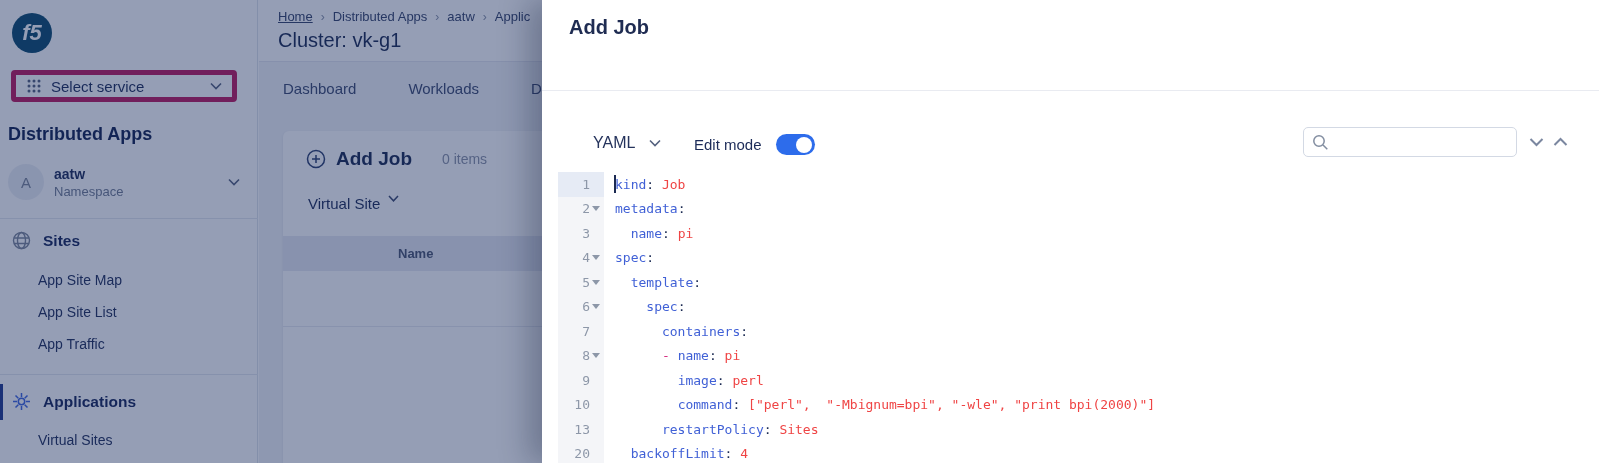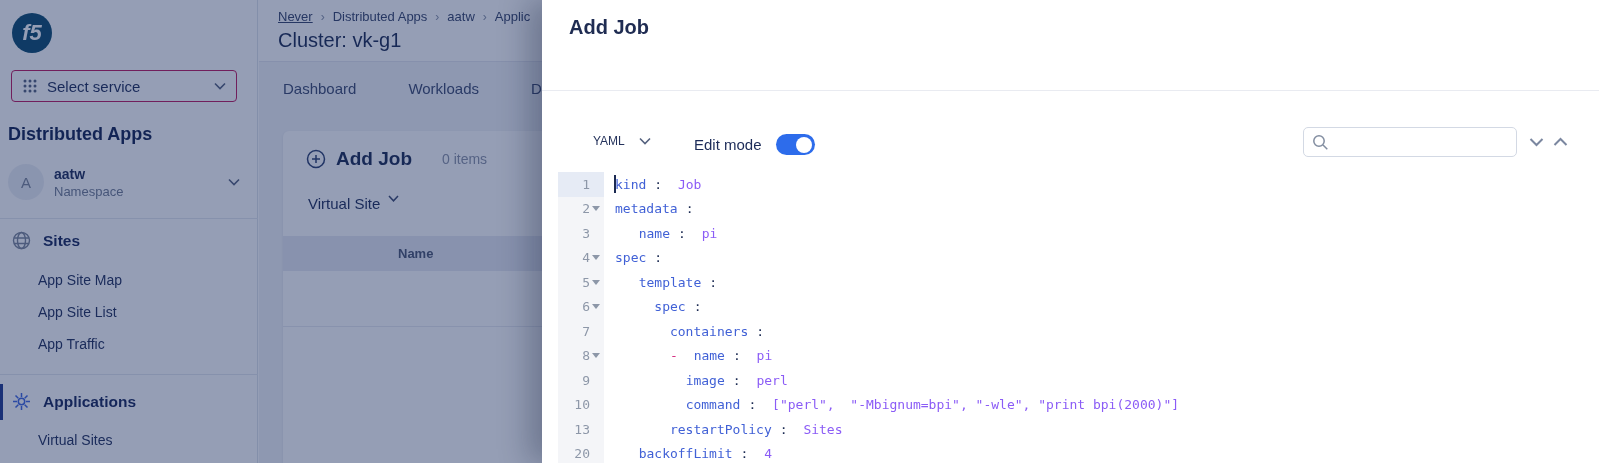--- a/index.html
+++ b/index.html
@@ -3,21 +3,21 @@
 <meta charset="utf-8">
 <style>
   * { margin:0; padding:0; box-sizing:border-box; }
   html,body { width:1599px; height:463px; overflow:hidden; }
   body { font-family:"Liberation Sans", sans-serif; background:#fff; }
   #app { position:relative; width:1599px; height:463px; overflow:hidden; background:#fff; }
 
   
   .sidebar { position:absolute; left:0; top:0; width:258px; height:463px; background:#fff; border-right:1px solid #dfe3ec; }
   .logo { position:absolute; left:12px; top:13px; width:40px; height:40px; border-radius:50%; background:#0c4a6e; color:#fff; font-weight:700; font-style:italic; font-size:22px; display:flex; align-items:center; justify-content:center; }
-  .service-select { position:absolute; left:11px; top:70px; width:226px; height:32px; border:1px solid #be185d; border-radius:4px; display:flex; align-items:center; padding:0 10px; gap:9px; background:#fff; }
+  .service-select { position:absolute; left:11px; top:70px; width:226px; height:32px; border:5px solid #be185d; border-radius:4px; display:flex; align-items:center; padding:0 10px; gap:9px; background:#fff; }
   .service-select .lbl { font-size:15px; color:#1c2b58; flex:1; }
   .product-title { position:absolute; left:8px; top:124px; font-size:18px; font-weight:700; color:#122150; }
   .ns-row { position:absolute; left:8px; top:160px; width:242px; height:44px; display:flex; align-items:center; gap:10px; }
   .avatar { width:36px; height:36px; border-radius:50%; background:#eceff5; color:#7c8699; font-size:15px; display:flex; align-items:center; justify-content:center; }
   .ns-name { font-size:14px; font-weight:600; color:#1c2b58; }
   .ns-sub { font-size:13px; color:#707b92; margin-top:2px; }
   .ns-chevron { margin-left:auto; margin-right:10px; }
   .sb-divider { position:absolute; left:0; width:258px; height:1px; background:#e3e7ef; }
   .sb-section { position:absolute; left:12px; display:flex; align-items:center; gap:12px; }
   .sb-section .t { font-size:15.5px; font-weight:700; color:#16265a; }
@@ -45,45 +45,45 @@
 
   
   .panel { position:absolute; left:542px; top:0; width:1057px; height:463px; background:#fff; box-shadow:-14px 0 28px rgba(10,20,50,.28); }
   .panel-title { position:absolute; left:27px; top:16px; font-size:20px; font-weight:600; color:#1f2c52; }
   .panel-tabs { position:absolute; left:27px; top:64px; display:flex; gap:33px; font-size:15px; }
   .ptab { color:#5b6575; padding-bottom:10px; position:relative; }
   .ptab.active { color:#2d68ea; font-weight:700; }
   .ptab.active::after { content:""; position:absolute; left:0; bottom:-3px; width:100%; height:3px; border-radius:2px; background:#2d68ea; }
   .panel-tabdivider { position:absolute; left:0; top:90px; width:100%; height:1px; background:#e9ebf1; }
 
-  .fmt-select { position:absolute; left:51px; top:134px; display:flex; align-items:center; gap:14px; font-size:12px; font-weight:500; color:#25335c; }
+  .fmt-select { position:absolute; left:51px; top:134px; display:flex; align-items:center; gap:14px; font-size:16px; font-weight:500; color:#25335c; }
   .editmode { position:absolute; left:152px; top:134px; display:flex; align-items:center; gap:14px; font-size:15px; color:#1c2b58; }
   .toggle { width:39px; height:21px; border-radius:11px; background:#c3cada; position:relative; }
   .toggle.on { background:#2d6ceb; }
   .toggle .knob { position:absolute; top:2.5px; left:3px; width:16px; height:16px; border-radius:50%; background:#fff; transition:left .1s; }
   .toggle.on .knob { left:20px; }
 
   .search-wrap { position:absolute; left:761px; top:127px; display:flex; align-items:center; gap:12px; }
   .search-box { width:214px; height:30px; border:1px solid #d3d9e4; border-radius:5px; display:flex; align-items:center; padding:0 8px; gap:6px; background:#fff; }
   .search-box input { border:none; outline:none; flex:1; font-size:14px; color:#1c2b58; font-family:"Liberation Sans",sans-serif; background:transparent; width:100%; }
   .find-nav { display:flex; gap:9px; align-items:center; }
 
   
   .editor { position:absolute; left:16px; top:172px; right:0; bottom:0; display:flex; font-family:"DejaVu Sans Mono", monospace; font-size:13px; }
   .gutter { width:46px; background:#f4f5f8; flex:none; }
   .gutter-row { height:24.5px; display:flex; align-items:center; justify-content:flex-end; padding-right:2px; }
   .gutter-row.active { background:#e6ebf5; }
   .lnum { color:#8d97a8; font-size:13px; text-align:right; }
   .fold { width:12px; display:inline-flex; justify-content:center; align-items:center; }
   .fold-tri { width:0; height:0; border-left:4px solid transparent; border-right:4px solid transparent; border-top:5px solid #8d97a8; }
   .code-area { flex:1; position:relative; padding-left:11px; background:#fff; }
-  .code-row { height:24.5px; display:flex; align-items:center; white-space:pre;gap:8px; }
+  .code-row { height:24.5px; display:flex; align-items:center; white-space:pre; }
   .code-row span { white-space:pre; }
   .tk-k { color:#4161d6; }
-  .tk-v { color:#8b5cf6; }
+  .tk-v { color:#ef4444; }
   .tk-p { color:#1b2a52; }
   .tk-d { color:#d63384; }
   .caret { position:absolute; left:10px; top:3px; width:2px; height:18px; background:#1b2a52; }
 
   svg { display:block; }
 </style>
 </head>
 <body>
 
 <div id="app">
@@ -161,21 +161,21 @@
           </svg>
       </span>
       <span class="t">Applications</span>
     </div>
     <div class="sb-item" style="top:432px">Virtual Sites</div>
   </div>
 
   <div class="content">
     <div class="tophead">
       <div class="breadcrumb">
-        <span class="crumb-link">Never</span>
+        <span class="crumb-link">Home</span>
         <span class="sep">›</span>
         <span>Distributed Apps</span>
         <span class="sep">›</span>
         <span>aatw</span>
         <span class="sep">›</span>
         <span>Applic</span>
       </div>
       <div class="page-title">Cluster: vk-g1</div>
     </div>
 

